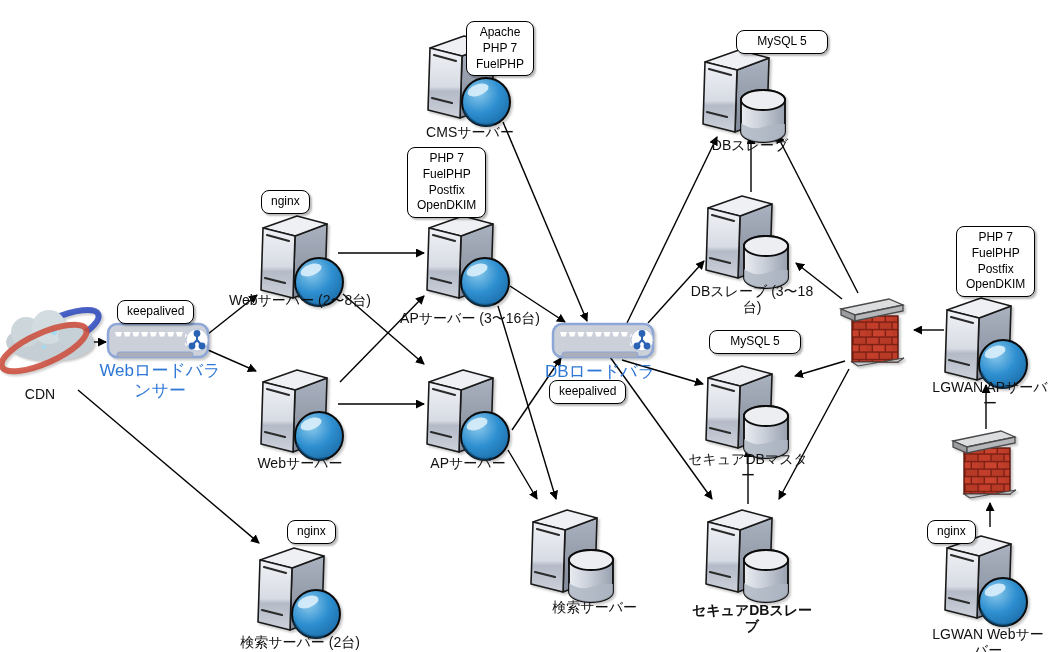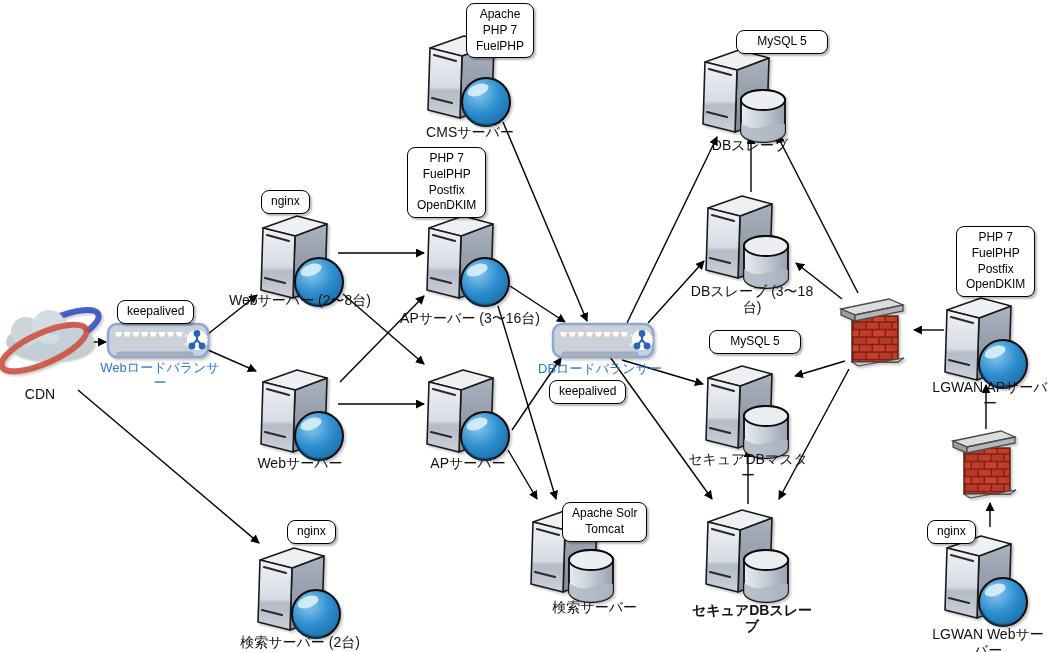--- a/index.html
+++ b/index.html
@@ -4,21 +4,21 @@
 <style>
   * { margin:0; padding:0; box-sizing:border-box; }
   html,body { background:#ffffff; }
   body { font-family:"Liberation Sans","DejaVu Sans",sans-serif; }
   .canvas { position:relative; width:1050px; height:652px; background:#ffffff; overflow:hidden; }
   .canvas > svg.diagram { position:absolute; left:0; top:0; }
   #icons { filter: drop-shadow(2px 2px 1px rgba(0,0,0,0.22)); }
   .casing-line { stroke:#ffffff; stroke-width:4.5; }
   #arrows line { stroke:#000000; stroke-width:1.4; }
   .node-label { position:absolute; font-size:14px; color:#111; text-align:center; line-height:1.15; }
-  .node-label.lb { color:#2E77D6; font-size:13px; }
+  .node-label.lb { color:#2E77D6; font-size:17px; }
   .badge { position:absolute; background:#ffffff; border:1px solid #000; border-radius:8px;
            padding:3px 9px; font-size:12px; line-height:1.32; text-align:center; color:#000;
            white-space:pre-line; box-shadow:2px 2px 2px rgba(0,0,0,0.28); }
 </style>
 </head>
 <body>
 
 <div class="canvas">
 
   <svg class="diagram" width="1050" height="652" viewBox="0 0 1050 652">
@@ -262,28 +262,26 @@
   <div class="node-label" style="left:690px; top:602px; width:124px;font-weight:bold;">セキュアDBスレーブ</div>
   <div class="node-label" style="left:928px; top:379px; width:124px;">LGWAN APサーバー</div>
   <div class="node-label" style="left:926px; top:626px; width:124px;">LGWAN Webサーバー</div>
 
   <div class="badge" style="left:117px; top:300px;">keepalived</div>
   <div class="badge" style="left:261px; top:190px;">nginx</div>
   <div class="badge" style="left:407px; top:147px;">PHP 7
 FuelPHP
 Postfix
 OpenDKIM</div>
-  <div class="badge" style="left:466px; top:3px;">Apache
+  <div class="badge" style="left:466px; top:21px;">Apache
 PHP 7
 FuelPHP</div>
   <div class="badge" style="left:549px; top:380px;">keepalived</div>
   <div class="badge" style="left:736px; top:30px;  min-width:92px;">MySQL 5</div>
   <div class="badge" style="left:709px; top:330px; min-width:92px;">MySQL 5</div>
-  <div class="badge" style="left:562px; top:502px;">Apache Solr
-Tomcat</div>
   <div class="badge" style="left:287px; top:520px;">nginx</div>
   <div class="badge" style="left:956px; top:226px;">PHP 7
 FuelPHP
 Postfix
 OpenDKIM</div>
   <div class="badge" style="left:927px; top:520px;">nginx</div>
 
 </div>
 
 </body></html>

